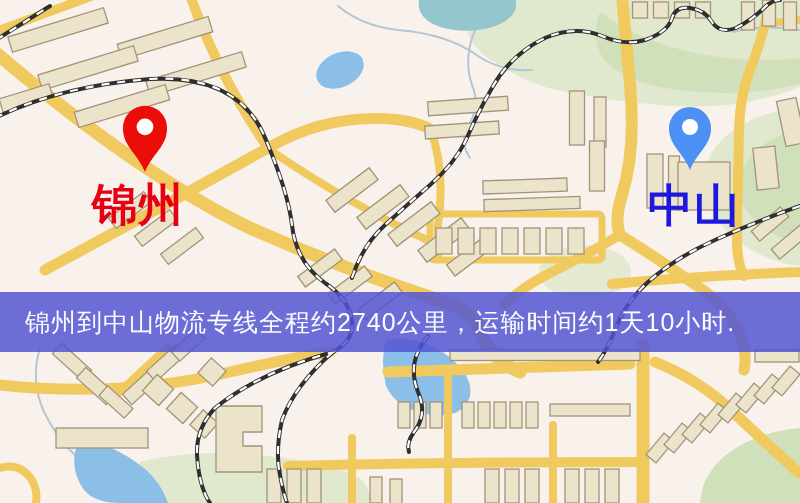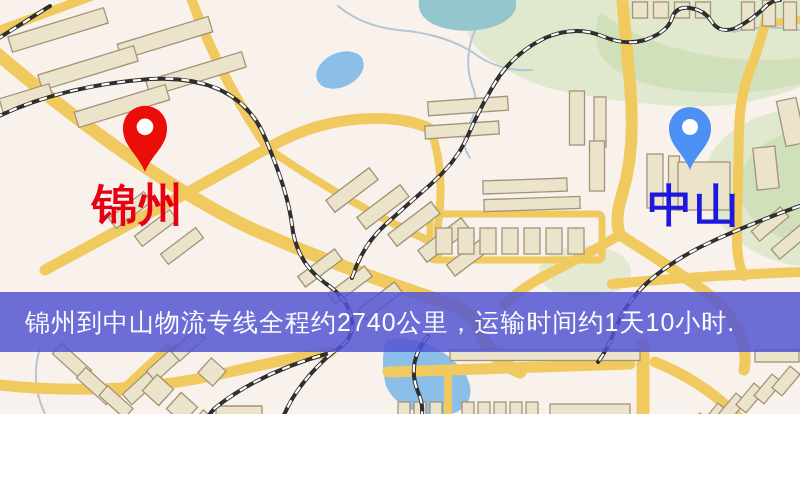--- a/index.html
+++ b/index.html
@@ -1,16 +1,16 @@
 <!DOCTYPE html>
 <html><head>
 <meta charset="utf-8">
 <style>
   html,body{margin:0;padding:0;background:#ffffff;}
-  .stage{position:relative;width:800px;height:414px;overflow:hidden;font-family:"Liberation Sans",sans-serif;}
+  .stage{position:relative;width:800px;height:503px;overflow:hidden;font-family:"Liberation Sans",sans-serif;}
   svg{display:block;}
   text{font-family:"Liberation Sans",sans-serif;}
   .city-label{font-size:45px;font-weight:700;letter-spacing:1px;}
   .banner-text{font-size:25px;letter-spacing:1px;}
 </style>
 </head>
 <body>
 
 <div class="stage">
 <svg width="800" height="503" viewBox="0 0 800 503">

